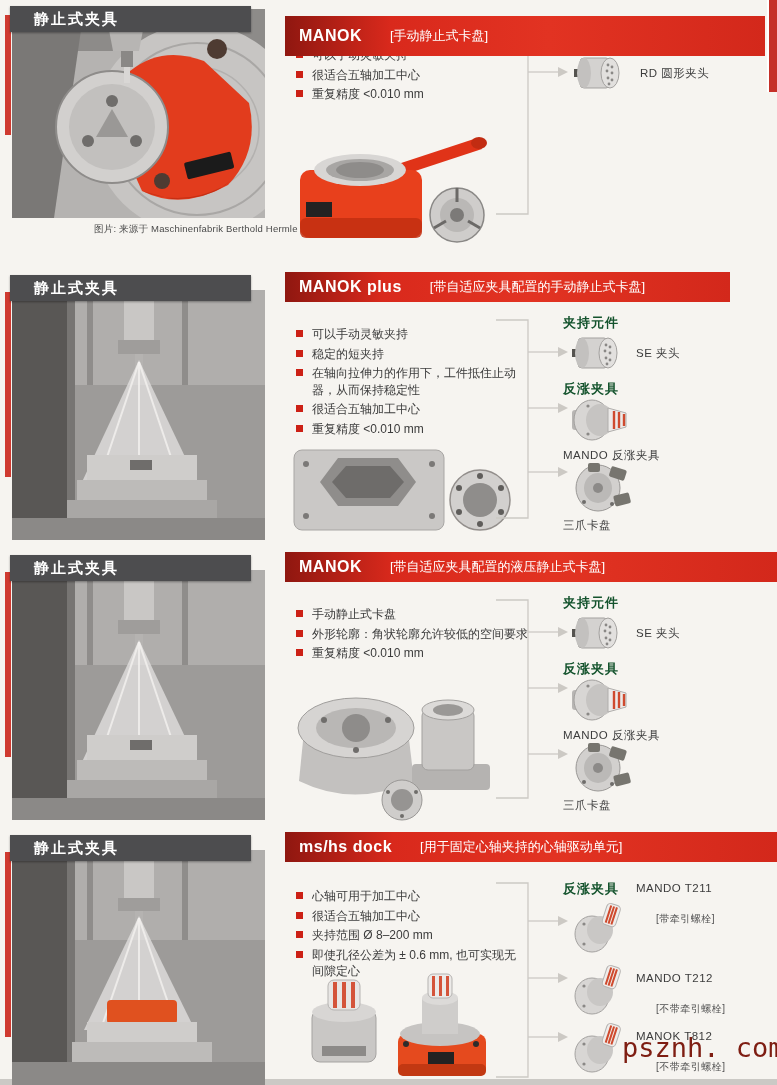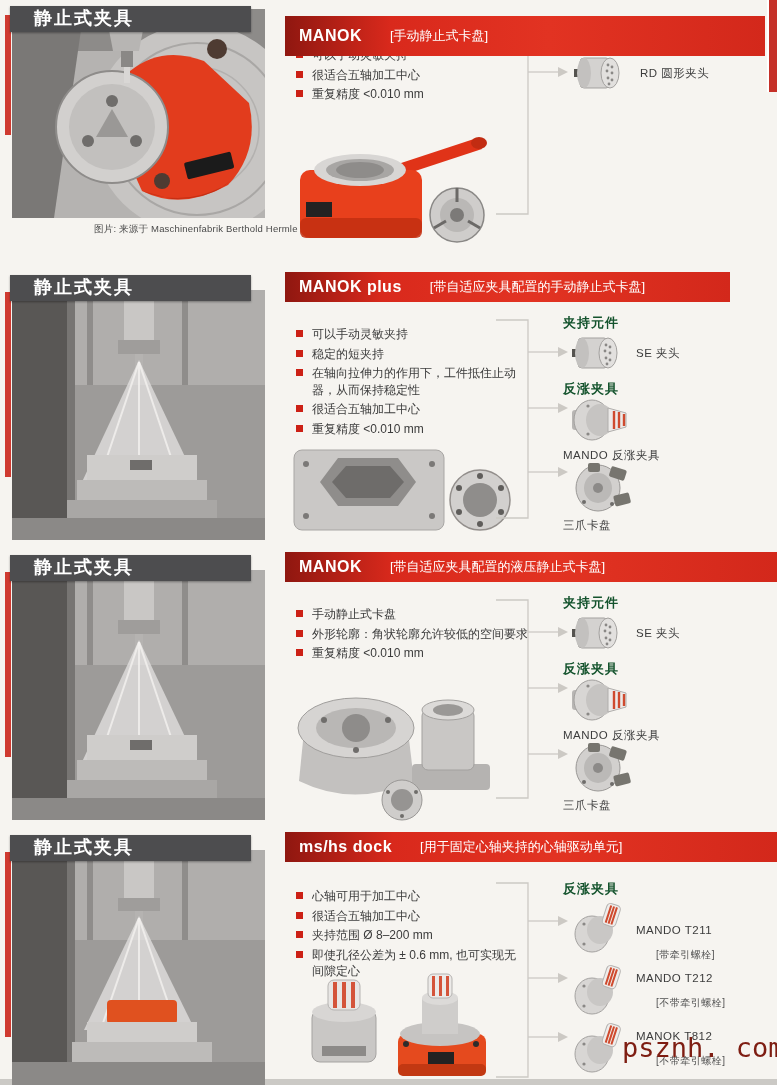--- a/index.html
+++ b/index.html
@@ -1,40 +1,40 @@
 <!DOCTYPE html>
 <html><head>
 <meta charset="utf-8">
 <style>
   html,body{margin:0;padding:0;background:#e8e6e2;}
   #page{position:relative;width:777px;height:1085px;background:#f6f4f0;overflow:hidden;
         font-family:"Liberation Sans","DejaVu Sans",sans-serif;}
   
-  .sec-label{position:absolute;background:#4d4d4f;color:#fff;font-size:18px;font-weight:bold;
-             letter-spacing:2px;display:flex;padding-left:24px;box-sizing:border-box;
+  .sec-label{position:absolute;background:#4d4d4f;color:#fff;font-size:15px;font-weight:bold;
+             letter-spacing:2px;display:flex;align-items:center;padding-left:24px;box-sizing:border-box;
              box-shadow:0 1px 2px rgba(0,0,0,.35);z-index:6;}
   
   .hdr{position:absolute;background:linear-gradient(90deg,#8f1710,#d9291c 22%,#e23322 55%,#d3281b);
        color:#fff;display:flex;align-items:center;padding-left:14px;box-sizing:border-box;z-index:5;}
   .hdr .name{font-weight:bold;font-size:16px;letter-spacing:.5px;white-space:nowrap;}
   .hdr .sub{font-size:13px;margin-left:8px;white-space:nowrap;padding-left:20px;}
   
   .photo{position:absolute;overflow:hidden;background:#9a9896;z-index:2;}
   .photo svg{display:block;}
   .red-edge{position:absolute;width:6px;background:#cf3a30;z-index:1;}
   .caption{position:absolute;font-size:9.5px;color:#4a4a4a;letter-spacing:.2px;}
   
   .bullets{position:absolute;margin:0;padding:0;list-style:none;}
   .bullets li{position:relative;padding-left:16px;font-size:12px;line-height:16.5px;
               color:#3b3b3b;margin-bottom:3px;}
   .bsq{position:absolute;left:0;top:4px;width:7px;height:7px;background:#cc2015;display:block;}
   
   .ghead{position:absolute;font-size:13px;font-weight:bold;color:#14532d;letter-spacing:1px;}
   .ilabel{position:absolute;font-size:11.5px;color:#3c3c3c;letter-spacing:.5px;white-space:nowrap;}
-  .isub{display:block;font-size:10px;color:#4f4f4f;margin-top:12px;padding-left:20px;}
+  .isub{display:block;font-size:10px;color:#4f4f4f;margin-top:18px;padding-left:20px;}
   .thumb{position:absolute;}
   .art{position:absolute;}
   .connector{position:absolute;z-index:1;}
   .edge-strip{position:absolute;background:#c53028;border-left:2px solid #fff;z-index:7;}
   .bottom-edge{position:absolute;left:0;bottom:0;width:777px;height:6px;background:#cbc9c5;}
   .watermark{position:absolute;font-family:"DejaVu Sans Mono","Liberation Mono",monospace;
              font-size:27px;color:#7e1d12;letter-spacing:0;z-index:50;white-space:nowrap;}
 </style>
 </head>
 <body>
@@ -440,21 +440,21 @@
       <g transform="rotate(18 39 16)">
         <rect x="32" y="4" width="14" height="22" rx="4" fill="#efedeb" stroke="#b5b3b1"></rect>
         <line x1="36" y1="6" x2="36" y2="24" stroke="#cf4a2e" stroke-width="2"></line>
         <line x1="39" y1="6" x2="39" y2="24" stroke="#cf4a2e" stroke-width="2"></line>
         <line x1="42" y1="6" x2="42" y2="24" stroke="#cf4a2e" stroke-width="2"></line>
       </g>
       <circle cx="12" cy="24" r="1.6" fill="#8a8886"></circle>
         <circle cx="12" cy="44" r="1.6" fill="#8a8886"></circle>
     </svg>
   </div>
-  <div class="ilabel" style="left:636px;top:924px;">
+  <div class="ilabel" style="left:636px;top:882px;">
     <span>MANDO T211</span>
     <span class="isub">[带牵引螺栓]</span>
   </div>
 
   <div class="thumb" style="left:572px;top:962px;">
     <svg width="52" height="54" viewBox="0 0 52 54">
       <ellipse cx="20" cy="34" rx="17" ry="18" fill="#d8d6d4" stroke="#a5a3a1"></ellipse>
       <ellipse cx="28" cy="30" rx="13" ry="14" fill="#c9c7c5"></ellipse>
       <g transform="rotate(18 39 16)">
         <rect x="32" y="4" width="14" height="22" rx="4" fill="#efedeb" stroke="#b5b3b1"></rect>

